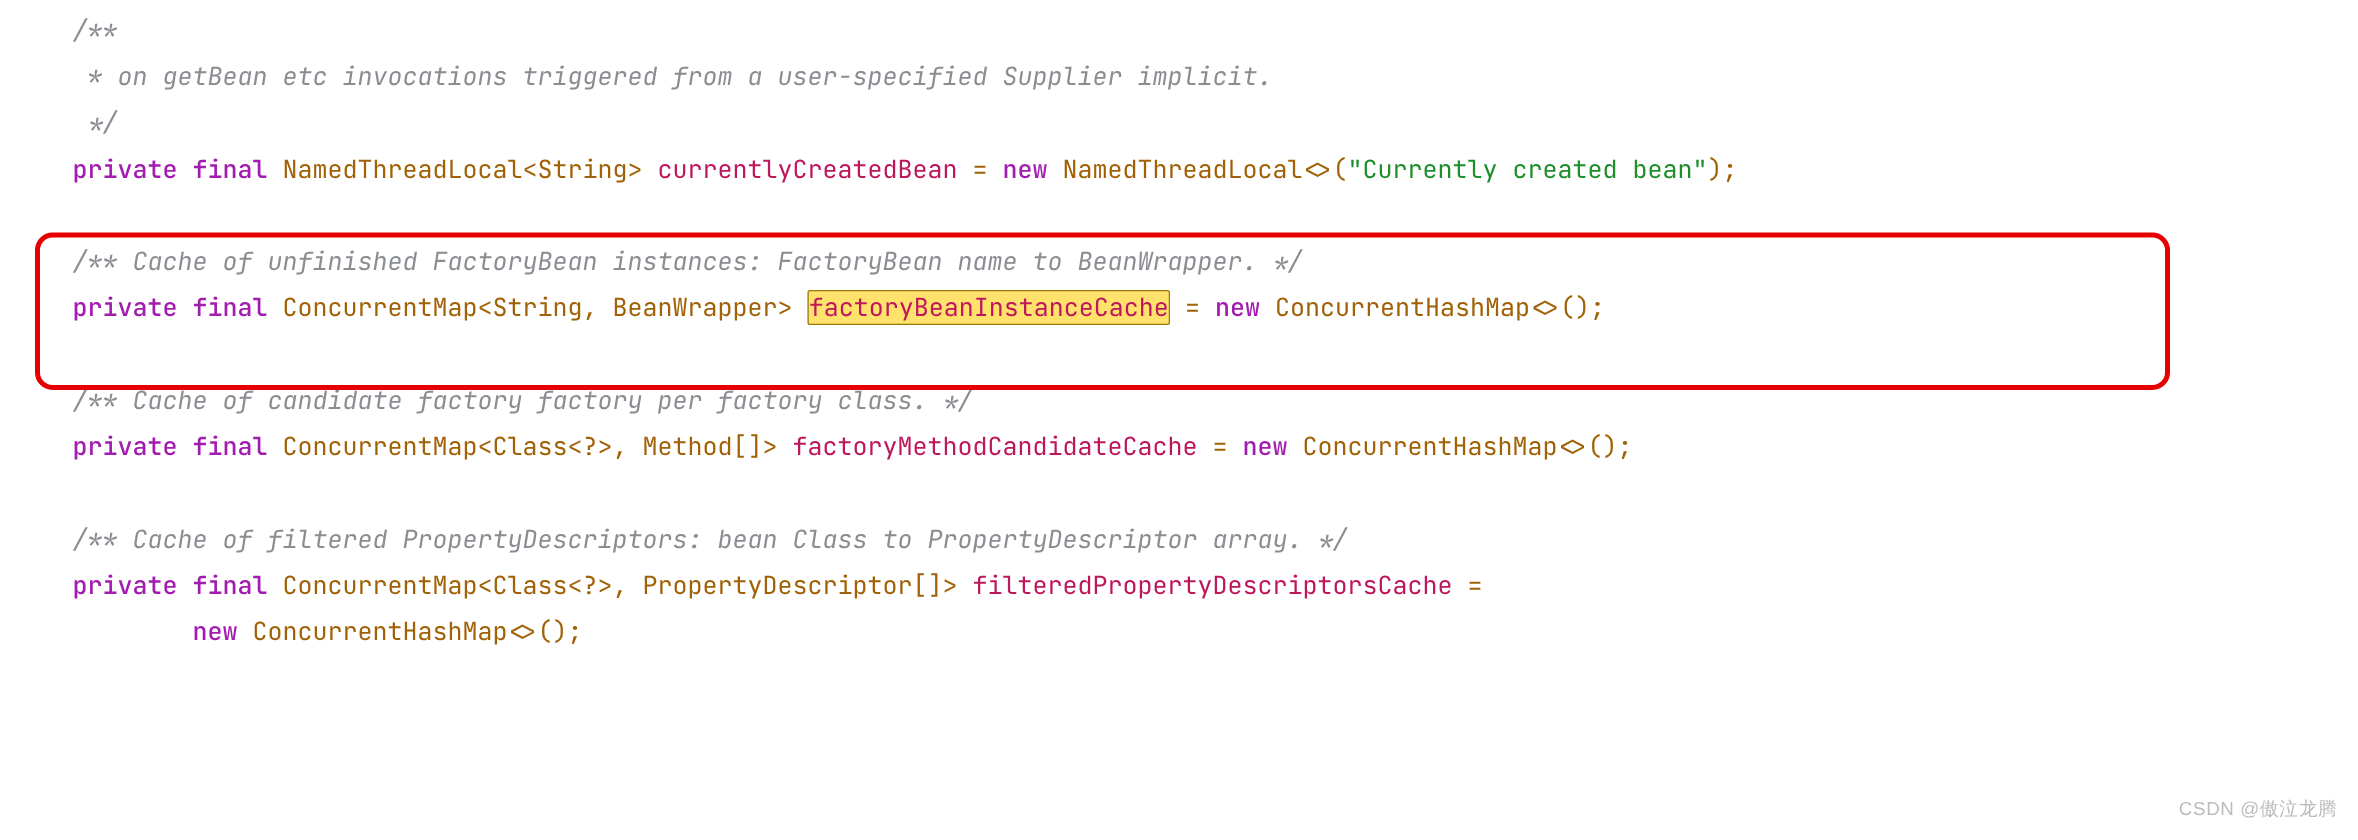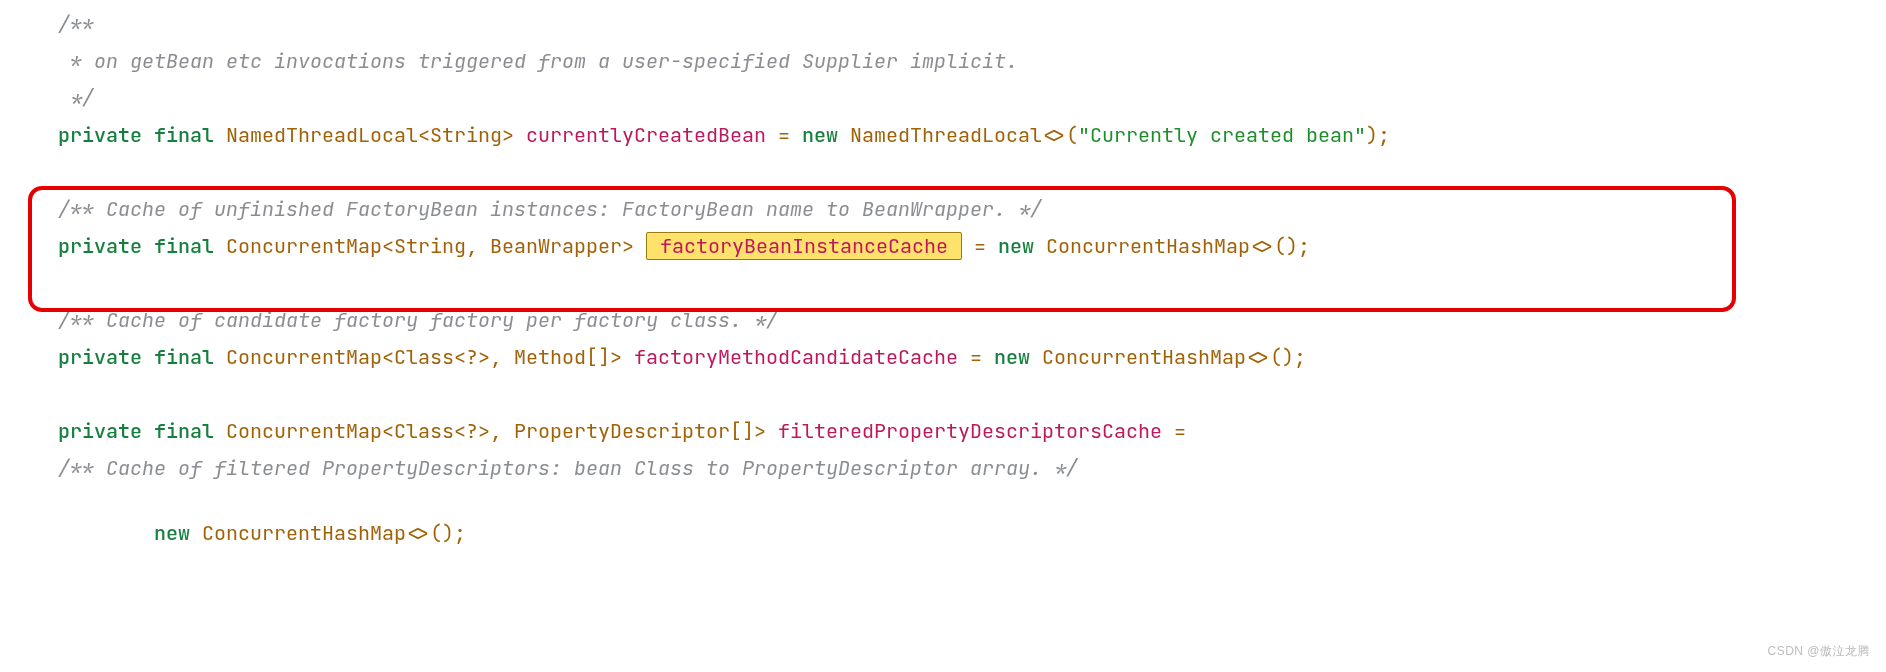--- a/index.html
+++ b/index.html
@@ -17,50 +17,50 @@
     box-sizing: border-box;
   }
   .code-area {
     padding: 6px 0 0 10px;
   }
   .line {
     white-space: pre;
     font-style: normal;
   }
   .indent1 { padding-left: 48px; }
-  .indent3 { padding-left: 144px; margin-top: 28px; }
+  .indent3 { padding-left: 144px; }
 
   .comment { color: #8a8d91; font-style: italic; }
-  .kw { color: #15803d; font-weight: 500; text-align: center; }
+  .kw { color: #a21caf; font-weight: 500; text-align: center; }
   .text { color: #a16207; }
   .field { color: #be185d; }
   .str { color: #1e8f2b; }
 
   .highlight-box {
     position: absolute;
     left: 28px;
     top: 186px;
     width: 1700px;
     height: 118px;
     border: 4px solid #e60000;
     border-radius: 14px;
     pointer-events: none;
   }
   .yellow-hl {
     background: #ffe26b;
     border: 1px solid #9a7a0c;
-    padding: 0 13px;
+    padding: 0 0px;
     border-radius: 2px;
   }
   .watermark {
     position: absolute;
     right: 16px;
     bottom: 10px;
     font-family: sans-serif;
-    font-size: 12px;
+    font-size: 15px;
     color: #bcbcbc;
     letter-spacing: 0.5px;
   }
 </style>
 </head>
 <body>
 
 <div class="code-area">
 
   <div class="line indent1"><span class="comment">/**</span></div>
@@ -76,23 +76,23 @@
   <div class="line indent1"><span class="kw">private</span><span class="text"> </span><span class="kw">final</span><span class="text"> ConcurrentMap&lt;String, BeanWrapper&gt; </span><span class="field yellow-hl">factoryBeanInstanceCache</span><span class="text"> = </span><span class="kw">new</span><span class="text"> ConcurrentHashMap&lt;&gt;();</span></div>
 
   <div class="line">&nbsp;</div>
 
   <div class="line indent1"><span class="comment">/** Cache of candidate factory factory per factory class. */</span></div>
 
   <div class="line indent1"><span class="kw">private</span><span class="text"> </span><span class="kw">final</span><span class="text"> ConcurrentMap&lt;Class&lt;?&gt;, Method[]&gt; </span><span class="field">factoryMethodCandidateCache</span><span class="text"> = </span><span class="kw">new</span><span class="text"> ConcurrentHashMap&lt;&gt;();</span></div>
 
   <div class="line">&nbsp;</div>
 
+  <div class="line indent1"><span class="comment">/** Cache of filtered PropertyDescriptors: bean Class to PropertyDescriptor array. */</span></div>
+
   <div class="line indent1"><span class="kw">private</span><span class="text"> </span><span class="kw">final</span><span class="text"> ConcurrentMap&lt;Class&lt;?&gt;, PropertyDescriptor[]&gt; </span><span class="field">filteredPropertyDescriptorsCache</span><span class="text"> =</span></div>
-
-  <div class="line indent1"><span class="comment">/** Cache of filtered PropertyDescriptors: bean Class to PropertyDescriptor array. */</span></div>
 
   <div class="line indent3"><span class="kw">new</span><span class="text"> ConcurrentHashMap&lt;&gt;();</span></div>
 
 </div>
 
 <div class="highlight-box"></div>
 
 <div class="watermark">CSDN @傲泣龙腾</div>
 
 </body></html>

